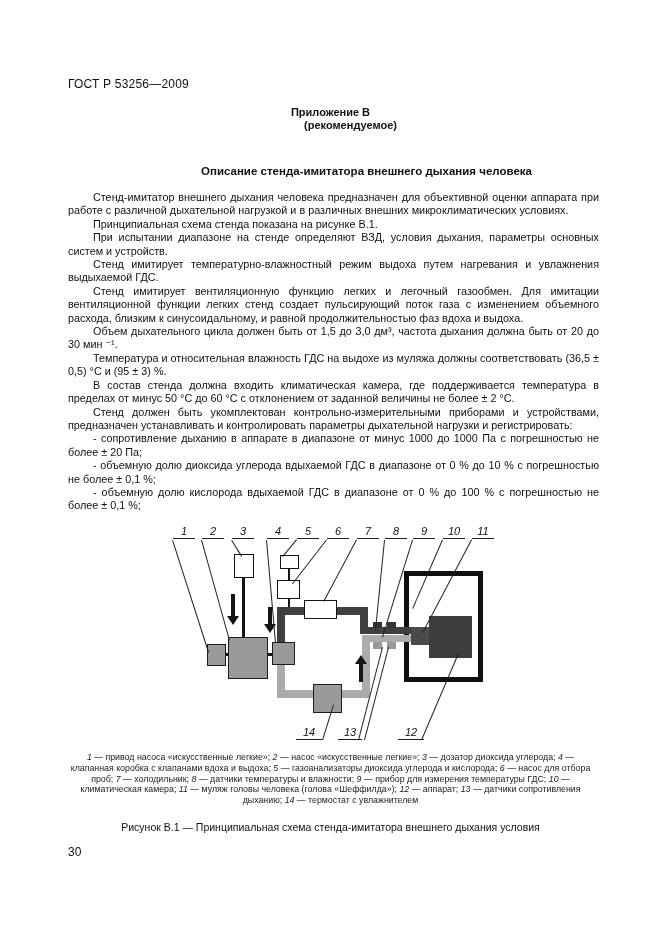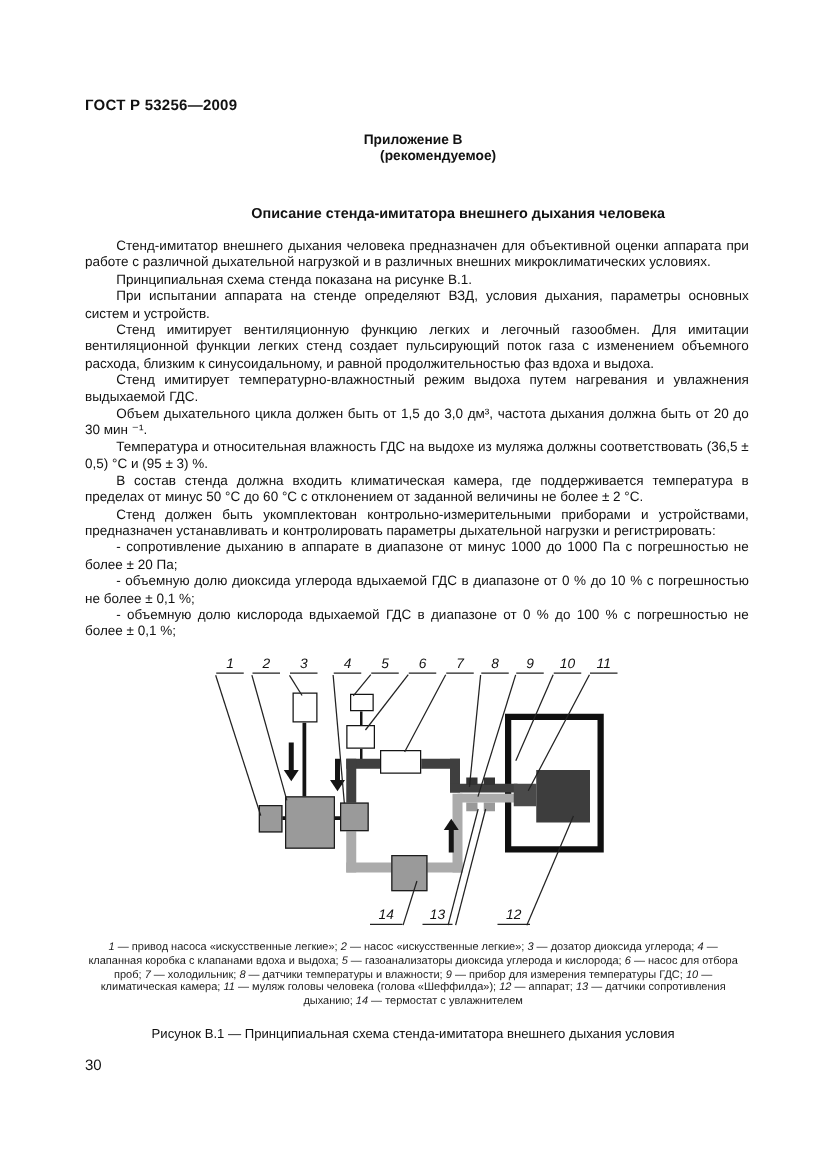--- a/index.html
+++ b/index.html
@@ -12,21 +12,21 @@
     --head-box:#4a4a4a;
     --apparatus-box:#3d3d3d;
     --chamber-border:#0f0f0f;
   }
   html,body{margin:0;padding:0;background:#ffffff;}
   .page{
     position:relative;width:661px;height:936px;background:#ffffff;
     font-family:"Liberation Sans","DejaVu Sans",sans-serif;color:#111;
     overflow:hidden;
   }
-  .std-header{position:absolute;left:68px;top:77px;font-size:12px;font-weight:bold;letter-spacing:.2px;}
+  .std-header{position:absolute;left:68px;top:77px;font-size:12px;font-weight:normal;letter-spacing:.2px;}
   .appendix{position:absolute;left:0;top:106px;width:100%;text-align:center;font-size:11px;font-weight:bold;}
   .appendix2{position:absolute;left:0;top:119px;width:100%;text-align:center;font-size:11px;font-weight:bold;padding-left:20px;}
   .sec-title{position:absolute;left:0;top:165px;width:100%;text-align:center;font-size:11.5px;font-weight:bold;padding-left:36px;}
   .bodytext{position:absolute;left:68px;top:191px;width:531px;}
   .bodytext p{margin:0;font-size:10.8px;line-height:13.4px;text-align:justify;text-indent:25px;}
   .figure{position:absolute;left:0;top:525px;width:661px;height:230px;}
   .figure *{position:absolute;box-sizing:border-box;}
   .callout{
     top:0;height:14px;border-bottom:1px solid var(--line-color);
     text-align:center;font-style:italic;font-size:11px;line-height:13px;width:22px;
@@ -57,23 +57,23 @@
 <div class="page">
 
   <div class="std-header">ГОСТ Р 53256—2009</div>
   <div class="appendix">Приложение В</div>
   <div class="appendix2">(рекомендуемое)</div>
   <div class="sec-title">Описание стенда-имитатора внешнего дыхания человека</div>
 
   <div class="bodytext">
     <p>Стенд-имитатор внешнего дыхания человека предназначен для объективной оценки аппарата при работе с различной дыхательной нагрузкой и в различных внешних микроклиматических условиях.</p>
     <p>Принципиальная схема стенда показана на рисунке В.1.</p>
-    <p>При испытании аппарата на стенде определяют ВЗД, условия дыхания, параметры основных систем и устройств.</p>
+    <p>При испытании диапазоне на стенде определяют ВЗД, условия дыхания, параметры основных систем и устройств.</p>
+    <p>Стенд имитирует температурно-влажностный режим выдоха путем нагревания и увлажнения выдыхаемой ГДС.</p>
     <p>Стенд имитирует вентиляционную функцию легких и легочный газообмен. Для имитации вентиляционной функции легких стенд создает пульсирующий поток газа с изменением объемного расхода, близким к синусоидальному, и равной продолжительностью фаз вдоха и выдоха.</p>
-    <p>Стенд имитирует температурно-влажностный режим выдоха путем нагревания и увлажнения выдыхаемой ГДС.</p>
     <p>Объем дыхательного цикла должен быть от 1,5 до 3,0 дм³, частота дыхания должна быть от 20 до 30 мин ⁻¹.</p>
     <p>Температура и относительная влажность ГДС на выдохе из муляжа должны соответствовать (36,5 ± 0,5) °С и (95 ± 3) %.</p>
     <p>В состав стенда должна входить климатическая камера, где поддерживается температура в пределах от минус 50 °С до 60 °С с отклонением от заданной величины не более ± 2 °С.</p>
     <p>Стенд должен быть укомплектован контрольно-измерительными приборами и устройствами, предназначен устанавливать и контролировать параметры дыхательной нагрузки и регистрировать:</p>
     <p>- сопротивление дыханию в аппарате в диапазоне от минус 1000 до 1000 Па с погрешностью не более ± 20 Па;</p>
     <p>- объемную долю диоксида углерода вдыхаемой ГДС в диапазоне от 0 % до 10 % с погрешностью не более ± 0,1 %;</p>
     <p>- объемную долю кислорода вдыхаемой ГДС в диапазоне от 0 % до 100 % с погрешностью не более ± 0,1 %;</p>
   </div>
 
   <div class="figure">

